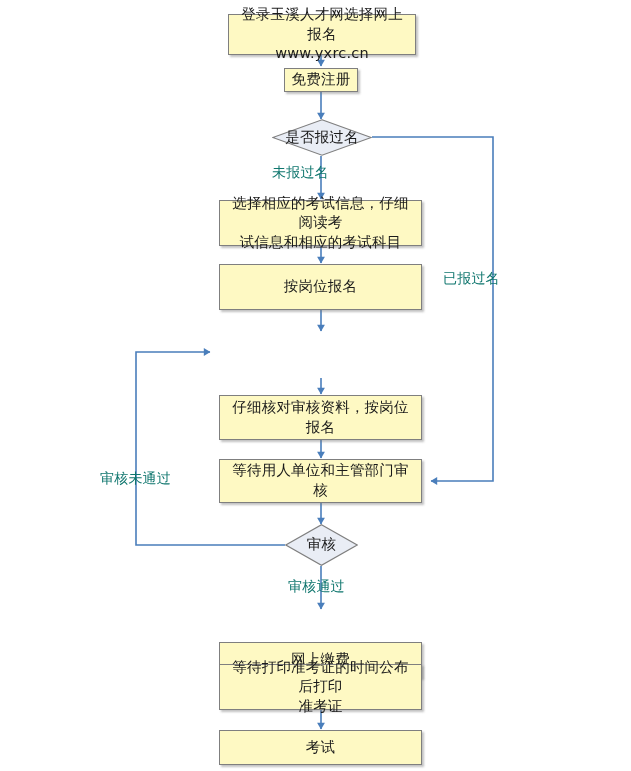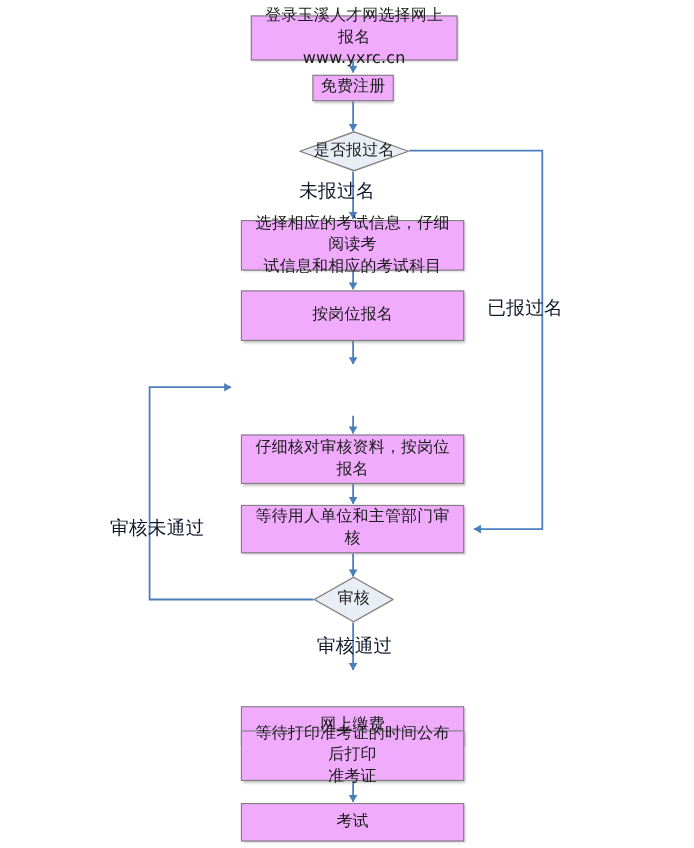--- a/index.html
+++ b/index.html
@@ -21,21 +21,21 @@
     position: absolute;
     left: 0;
     top: 0;
     width: 631px;
     height: 771px;
     pointer-events: none;
   }
   .node {
     position: absolute;
     box-sizing: border-box;
-    background: #f0abfc;
+    background: #fef9c3;
     border: 1px solid #7f7f7f;
     box-shadow: 1.5px 1.5px 2px rgba(120,120,120,0.45);
     display: flex;
     align-items: center;
     justify-content: center;
     text-align: center;
     color: #1a1a1a;
     font-size: 14.5px;
     line-height: 1.35;
     letter-spacing: 0.2px;
@@ -64,22 +64,22 @@
     position: relative;
     z-index: 2;
     color: #1a1a1a;
     font-size: 14.5px;
     line-height: 1.2;
     letter-spacing: 0.2px;
     white-space: nowrap;
   }
   .edge-label {
     position: absolute;
-    color: #0f172a;
-    font-size: 17px;
+    color: #0f766e;
+    font-size: 14px;
     line-height: 1.2;
     white-space: nowrap;
     letter-spacing: 0.2px;
   }
 </style>
 </head>
 <body>
 
 <div id="flow-root">
 

